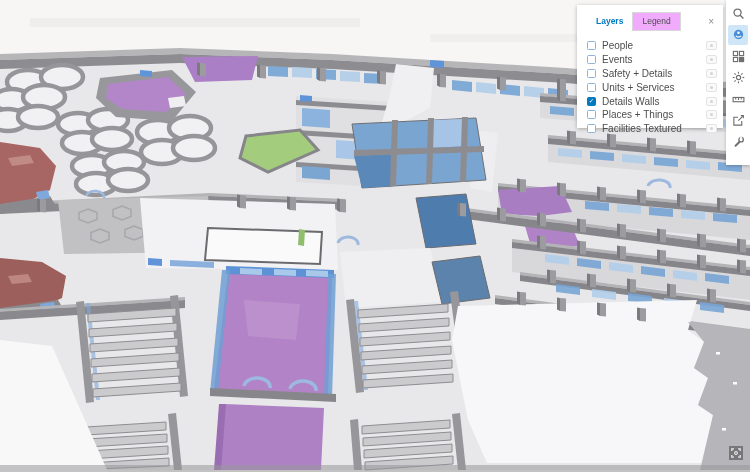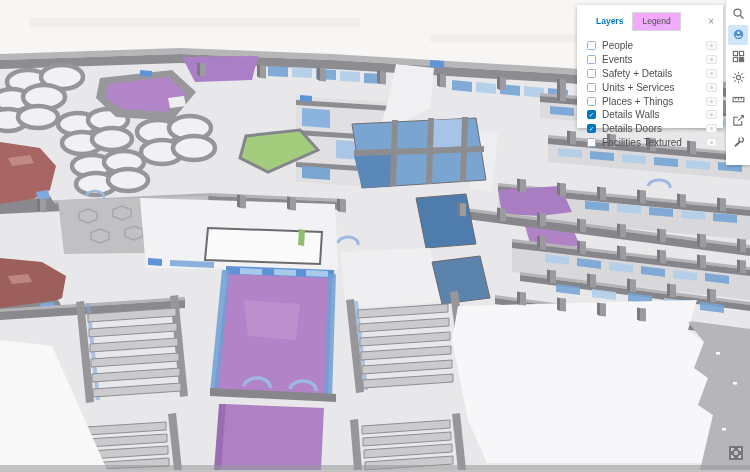--- a/index.html
+++ b/index.html
@@ -442,42 +442,35 @@
 
   <div class="layer-row">
     <span class="cbx"></span>
     <span class="lbl">Units + Services</span>
     <span class="row-opt">
             <i></i>
           </span>
   </div>
 
   <div class="layer-row">
+    <span class="cbx checked">✓</span>
+    <span class="lbl">Details Walls</span>
+    <span class="row-opt">
+            <i></i>
+          </span>
+  </div>
+
+  <div class="layer-row">
     <span class="cbx"></span>
     <span class="lbl">Places + Things</span>
     <span class="row-opt">
             <i></i>
           </span>
   </div>
 
-  <div class="layer-row">
-    <span class="cbx checked">✓</span>
-    <span class="lbl">Details Walls</span>
-    <span class="row-opt">
-            <i></i>
-          </span>
-  </div>
-
-  <div class="layer-row">
-    <span class="cbx checked">✓</span>
-    <span class="lbl">Details Doors</span>
-    <span class="row-opt">
-            <i></i>
-          </span>
-  </div>
 
 
   <div class="layer-row">
     <span class="cbx"></span>
     <span class="lbl">Facilities Textured</span>
     <span class="row-opt">
             <i></i>
           </span>
   </div>
 </div>

